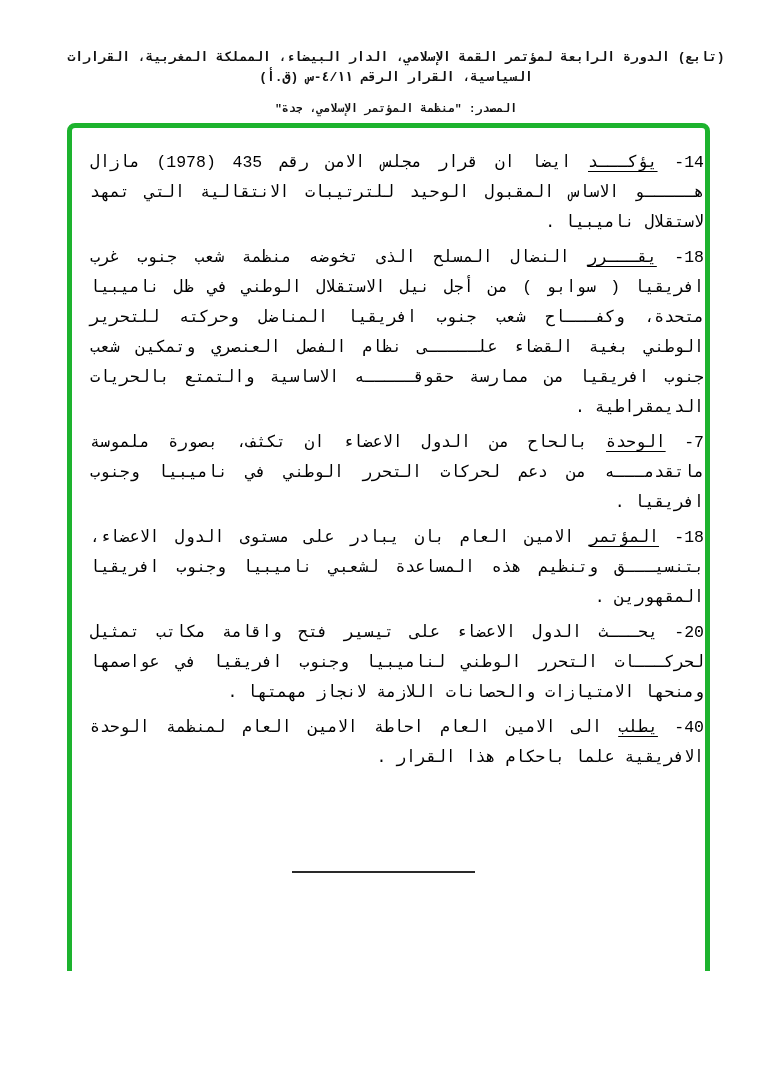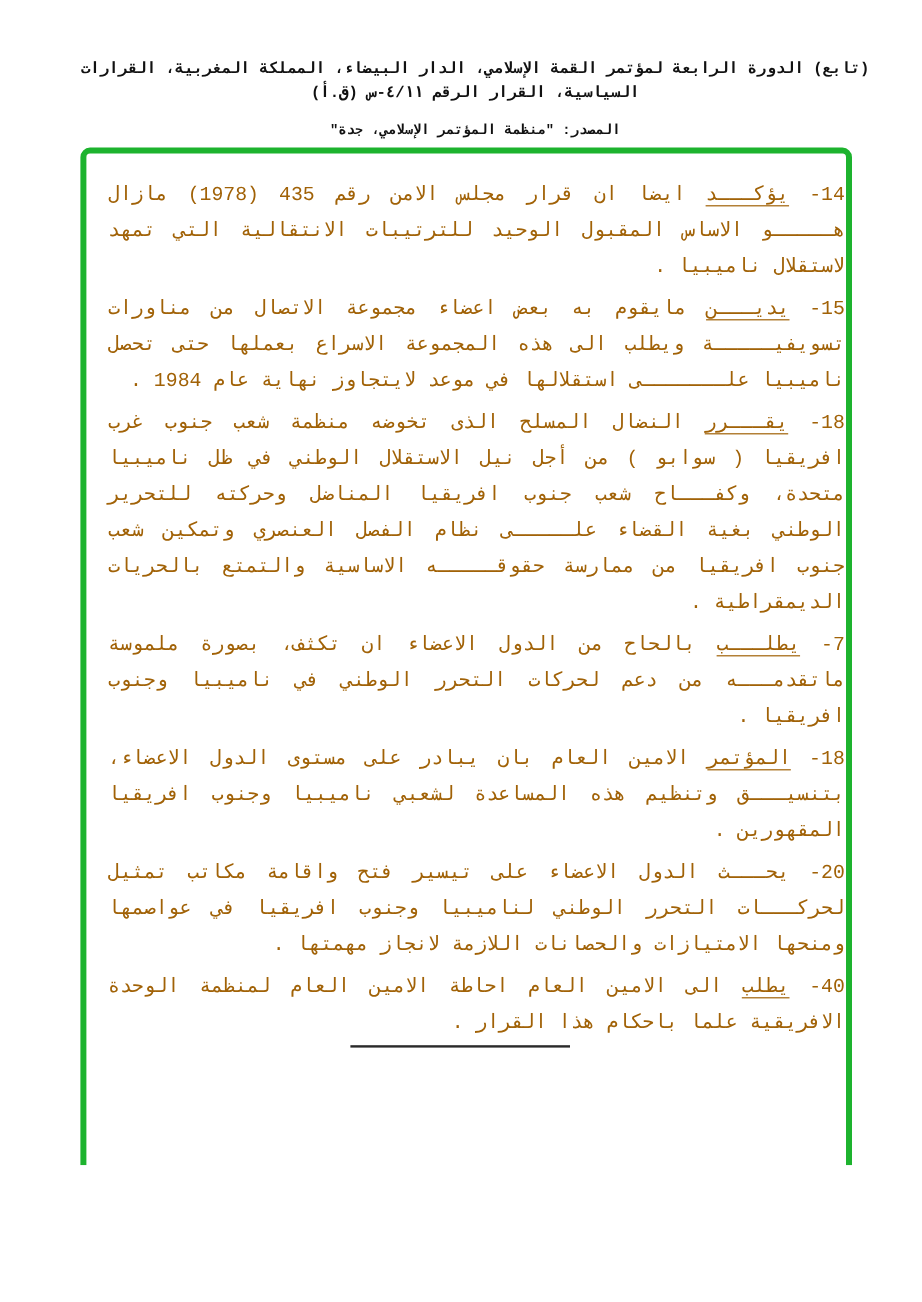--- a/index.html
+++ b/index.html
@@ -51,21 +51,21 @@
   }
   .text-block {
     position: absolute;
     left: 78px;
     top: 148px;
     width: 614px;
     direction: rtl;
     text-align: justify;
     font-size: 16.5px;
     line-height: 30px;
-    color: #a16207;
+    color: #000000;
   }
   .para {
     margin: 0 0 5px 0;
     padding: 0;
   }
   .pnum {
     white-space: nowrap;
   }
   .u {
     text-decoration: underline;
@@ -104,35 +104,30 @@
   <div class="content-frame"></div>
 
   <div class="text-block">
 
     <p class="para">
       <span class="pnum">14-</span>
       <span class="u">يؤكـــد</span>
       <span>ايضا ان قرار مجلس الامن رقم 435 (1978) مازال هـــــو الاساس المقبول الوحيد للترتيبات الانتقالية التي تمهد لاستقلال ناميبيا .</span>
     </p>
 
-    <p class="para">
-      <span class="pnum">15-</span>
-      <span class="u">يديـــن</span>
-      <span>مايقوم به بعض اعضاء مجموعة الاتصال من مناورات تسويفيـــــة ويطلب الى هذه المجموعة الاسراع بعملها حتى تحصل ناميبيا علـــــــى استقلالها في موعد لايتجاوز نهاية عام 1984 .</span>
-    </p>
 
     <p class="para">
       <span class="pnum">18-</span>
       <span class="u">يقـــرر</span>
       <span>النضال المسلح الذى تخوضه منظمة شعب جنوب غرب افريقيا ( سوابو ) من أجل نيل الاستقلال الوطني في ظل ناميبيا متحدة، وكفـــاح شعب جنوب افريقيا المناضل وحركته للتحرير الوطني بغية القضاء علـــــى نظام الفصل العنصري وتمكين شعب جنوب افريقيا من ممارسة حقوقـــــه الاساسية والتمتع بالحريات الديمقراطية .</span>
     </p>
 
     <p class="para">
       <span class="pnum">7-</span>
-      <span class="u">يطلـــب</span>
+      <span class="u">الوحدة</span>
       <span>بالحاح من الدول الاعضاء ان تكثف، بصورة ملموسة ماتقدمـــه من دعم لحركات التحرر الوطني في ناميبيا وجنوب افريقيا .</span>
     </p>
 
     <p class="para">
       <span class="pnum">18-</span>
       <span class="u">المؤتمر</span>
       <span>الامين العام بان يبادر على مستوى الدول الاعضاء، بتنسيـــق وتنظيم هذه المساعدة لشعبي ناميبيا وجنوب افريقيا المقهورين .</span>
     </p>
 
     <p class="para">

